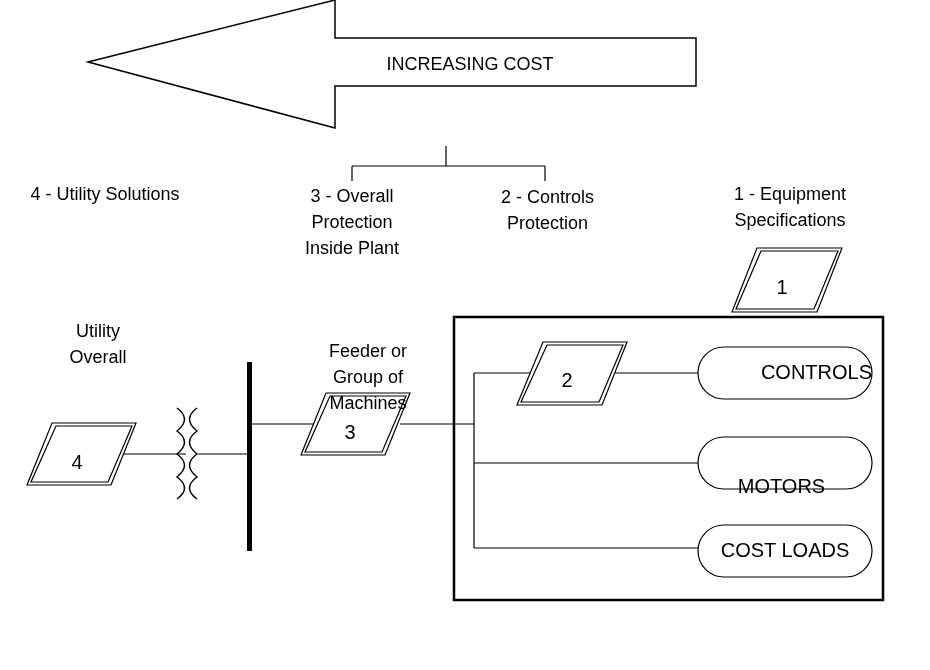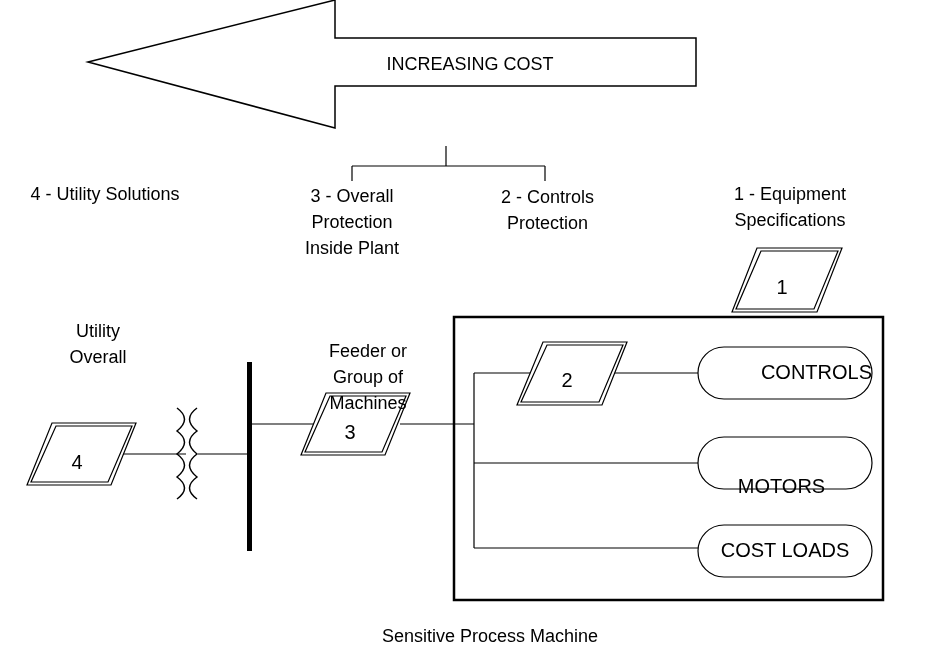--- a/index.html
+++ b/index.html
@@ -74,21 +74,20 @@
 Inside Plant</div>
   <div class="lbl" style="left:465px;top:184px;width:165px;text-align:center;">2 - Controls
 Protection</div>
   <div class="lbl" style="left:705px;top:181px;width:170px;">1 - Equipment
 Specifications</div>
   <div class="lbl" style="left:38px;top:318px;width:120px;">Utility
 Overall</div>
   <div class="lbl" style="left:298px;top:314px;width:140px;margin-top:24px;">Feeder or
 Group of
 Machines</div>
-  <div class="lbl" style="left:320px;top:623px;width:340px;">Sensitive Process Machine</div>
 
   <div class="nodelbl" style="left:752px;top:276px;width:60px;">1</div>
   <div class="nodelbl" style="left:537px;top:369px;width:60px;">2</div>
   <div class="nodelbl" style="left:320px;top:421px;width:60px;">3</div>
   <div class="nodelbl" style="left:47px;top:451px;width:60px;">4</div>
 
   <div class="nodelbl" style="left:698px;top:361px;width:174px;text-align:right;">CONTROLS</div>
   <div class="nodelbl" style="left:698px;top:451px;width:167px;margin-top:24px;">MOTORS</div>
   <div class="nodelbl" style="left:698px;top:539px;width:174px;">COST LOADS</div>
 </div>

